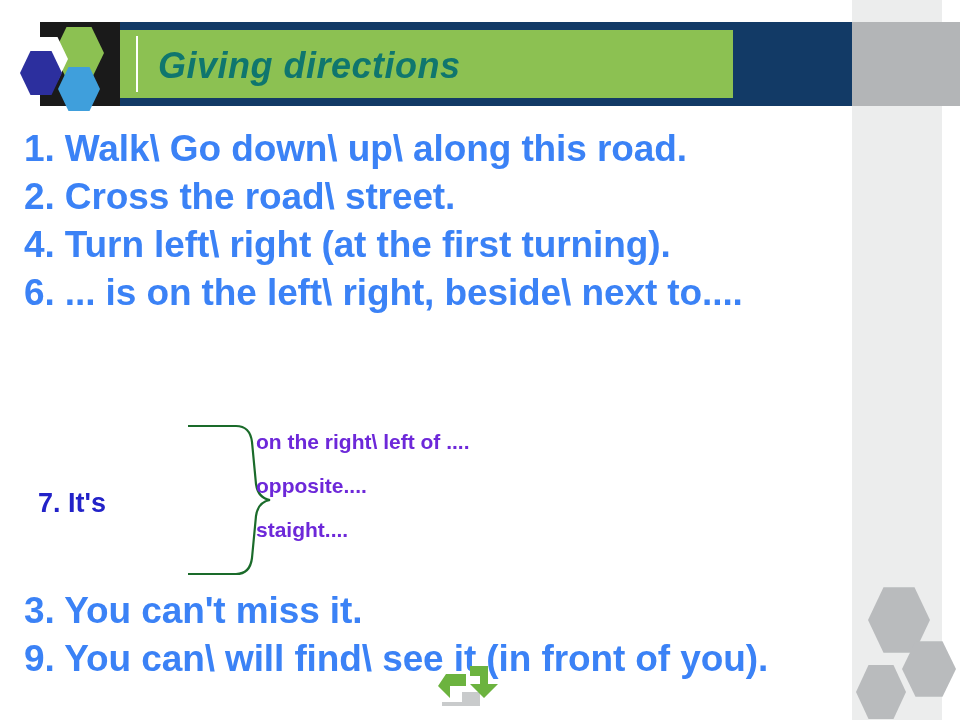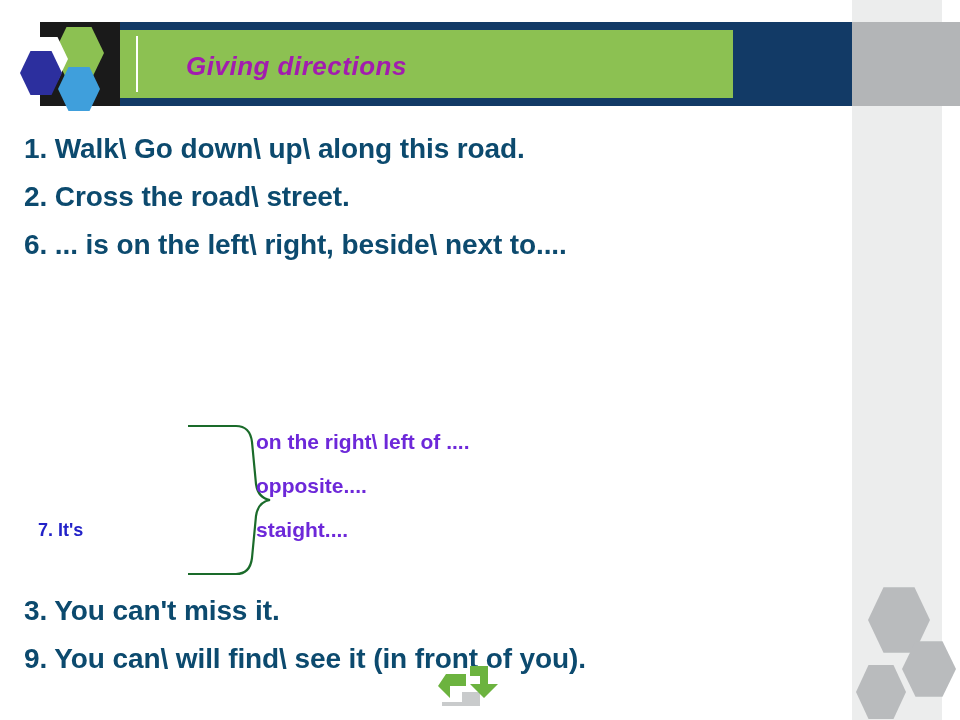--- a/index.html
+++ b/index.html
@@ -59,29 +59,28 @@
   .header-green-inner {
     position: absolute;
     left: 136px; top: 36px;
     width: 597px; height: 56px;
     border-left: 2px solid #ffffff;
   }
   .header-title {
     position: absolute;
     left: 158px; top: 44px;
     width: 600px;
-    color: #a21caf;
-    font-size: 26px;
+    color: #0f766e;
+    font-size: 36px;
     font-weight: bold;
     font-style: italic;
     letter-spacing: 0.5px;
     font-family: "Liberation Sans", sans-serif;
     line-height: 44px;
     white-space: nowrap;
-    margin-left: 28px;
   }
 
   
   .logo-box {
     position: absolute;
     left: 14px; top: 22px;
     width: 106px; height: 84px;
   }
   .logo-black {
     position: absolute;
@@ -125,45 +124,44 @@
   .hg2 { left: 902px; top: 640px; width: 54px; height: 58px; }
   .hg3 { left: 856px; top: 664px; width: 50px; height: 56px; }
 
   
   .list {
     position: absolute;
     left: 24px; top: 125px;
     width: 880px;
   }
   .line {
-    color: #0c4a6e;
-    font-size: 28px;
+    color: #3b82f6;
+    font-size: 37px;
     font-weight: bold;
     font-family: "Liberation Sans", sans-serif;
     line-height: 48px;
     white-space: nowrap;
     letter-spacing: -0.1px;
   }
 
   
   .item7 {
     position: absolute;
     left: 24px; top: 420px;
     width: 880px;
     height: 172px;
   }
   .item7-label {
     position: absolute;
     left: 14px; top: 68px;
     color: #2222c8;
-    font-size: 18px;
-    font-weight: bold;
-    white-space: nowrap;
-    font-family: "Liberation Sans", sans-serif;
-    margin-top: 32px;
+    font-size: 27px;
+    font-weight: bold;
+    white-space: nowrap;
+    font-family: "Liberation Sans", sans-serif;
   }
   .brace {
     position: absolute;
     left: 160px; top: 2px;
     width: 90px; height: 156px;
   }
   .sub-list {
     position: absolute;
     left: 232px; top: 0px;
   }
@@ -201,20 +199,21 @@
     <div class="logo-black"></div>
     <div class="hexi hex-green"></div>
     <div class="hexi hex-white"></div>
     <div class="hexi hex-blue-dark"></div>
     <div class="hexi hex-blue-light"></div>
   </div>
 
   <div class="list">
     <div class="line">1. Walk\ Go down\ up\ along this road.</div>
     <div class="line">2. Cross the road\ street.</div>
+    <div class="line">4. Turn left\ right (at the first turning).</div>
     <div class="line">6. ... is on the left\ right, beside\ next to....</div>
   </div>
 
   <div class="item7">
     <div class="item7-label">7. It's</div>
     <svg class="brace" viewBox="0 0 90 156">
       <path d="M4 4 L52 4 Q66 4 68 20 L72 62 Q74 76 86 78 Q74 80 72 94 L68 136 Q66 152 52 152 L4 152" fill="none" stroke="#1a6b2a" stroke-width="2.2"></path>
     </svg>
     <div class="sub-list">
       <div class="sub-line">on the right\ left of ....</div>

